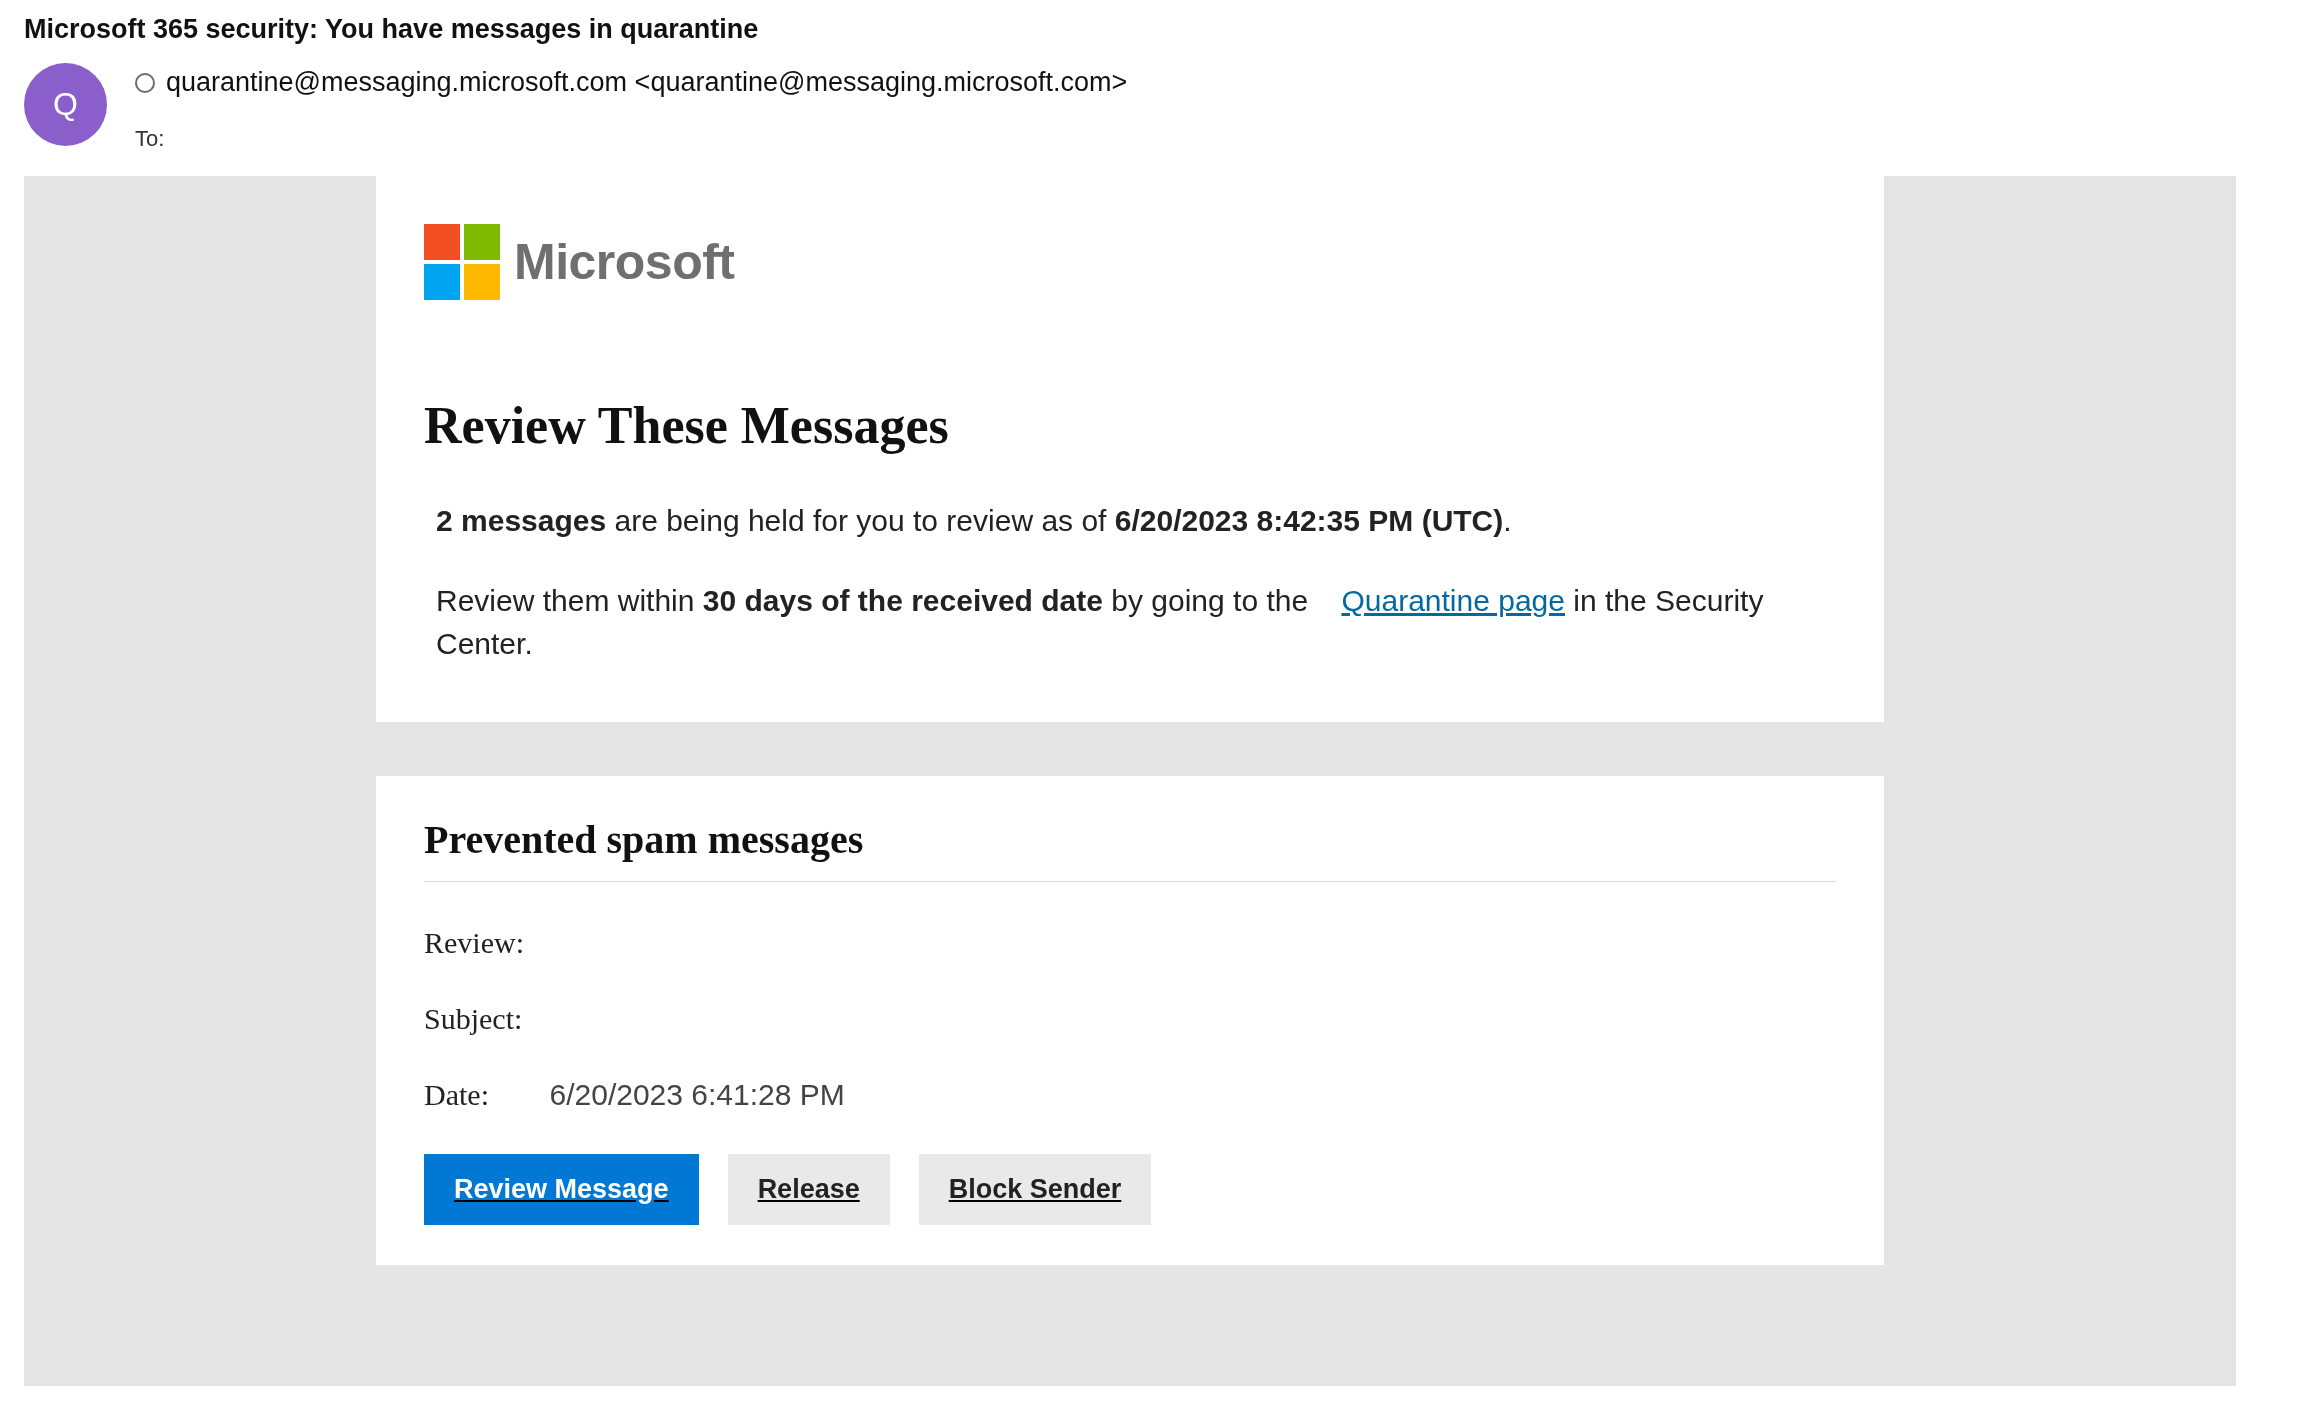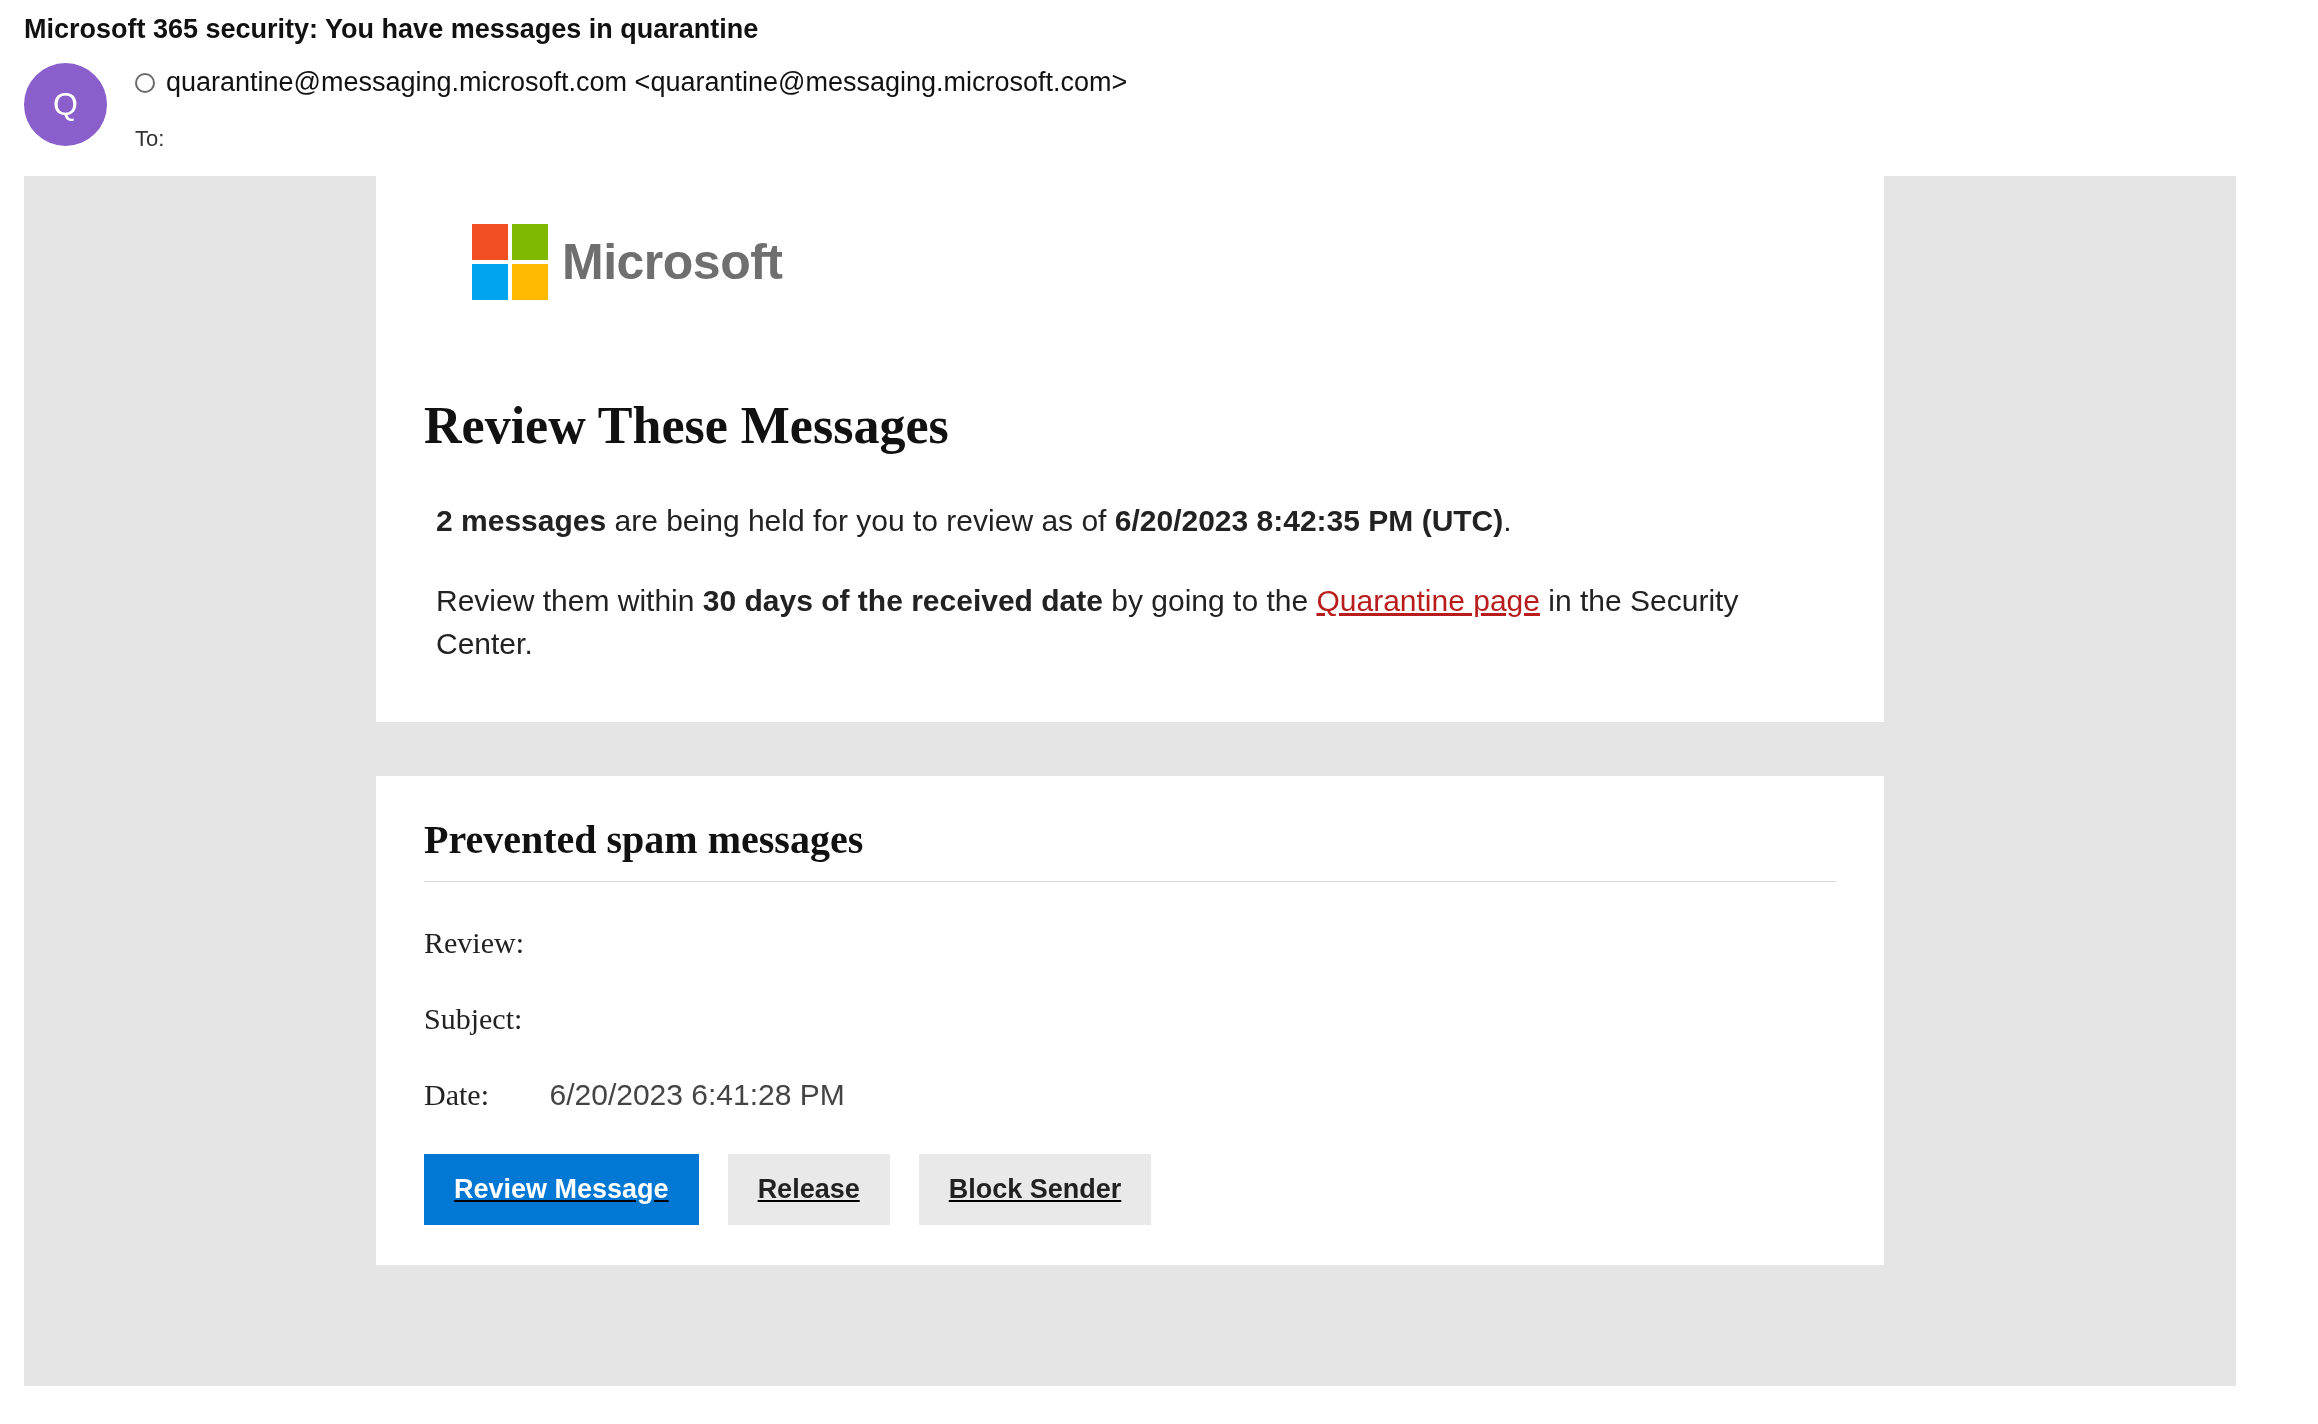--- a/index.html
+++ b/index.html
@@ -13,33 +13,33 @@
   .from-line { display: flex; align-items: center; gap: 11px; font-size: 27px; font-weight: 400; color: #111; }
   .presence-ring { width: 20px; height: 20px; border: 2.5px solid #6b6b6b; border-radius: 50%; background: #fff; }
   .to-line { font-size: 22px; color: #333; margin-top: 28px; }
 
   
   .body-frame { margin: 0 24px; background: #e5e5e5; width: 2212px; height: 1210px; padding-top: 0; display: flex; justify-content: center; }
   .body-stack { width: 1508px; }
 
   
   .card { background: #ffffff; padding: 48px 48px 56px 48px; }
-  .ms-logo { display: flex; align-items: center; gap: 14px; margin-bottom: 96px; margin-left: 48px; }
+  .ms-logo { display: flex; align-items: center; gap: 14px; margin-bottom: 96px; }
   .ms-squares { width: 76px; height: 76px; display: grid; grid-template-columns: 1fr 1fr; grid-template-rows: 1fr 1fr; gap: 4px; }
   .sq-r { background: #f25022; }
   .sq-g { background: #7fba00; }
   .sq-b { background: #00a4ef; }
   .sq-y { background: #ffb900; }
   .ms-word { font-size: 50px; font-weight: 600; color: #6f6f6f; letter-spacing: -0.5px; font-family: "Segoe UI", -apple-system, sans-serif; }
 
   .review-heading { font-family: Georgia, "Times New Roman", serif; font-weight: 700; font-size: 52px; color: #111; margin-bottom: 44px; }
   .para { font-size: 30px; color: #222; line-height: 1.45; margin-left: 12px; margin-bottom: 36px; }
   .para2 { font-size: 30px; color: #222; line-height: 1.45; margin-left: 12px; }
   .bold { font-weight: 700; }
-  .link { color: #b91c1c; }
+  .link { color: #0369a1; margin-left: 25px; }
 
   .gap { height: 54px; }
 
   
   .card2 { background: #ffffff; padding: 40px 48px 40px 48px; }
   .spam-heading { font-family: Georgia, "Times New Roman", serif; font-weight: 700; font-size: 40px; color: #111; padding-bottom: 18px; border-bottom: 1px solid #d9d9d9; margin-bottom: 44px; }
   .field-row { font-family: Georgia, "Times New Roman", serif; font-size: 30px; color: #222; margin-bottom: 42px; }
   .field-label { display: inline-block; min-width: 118px; }
   .field-value { font-family: -apple-system, BlinkMacSystemFont, "Segoe UI", sans-serif; color: #444; margin-top: 25px; }
   .btn-row { display: flex; gap: 3px; margin-top: 10px; text-decoration: underline; }

